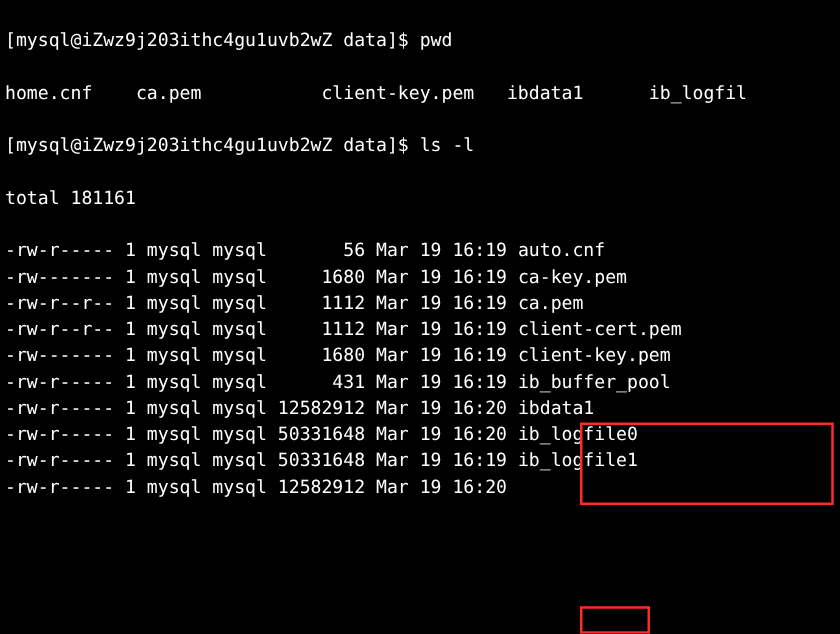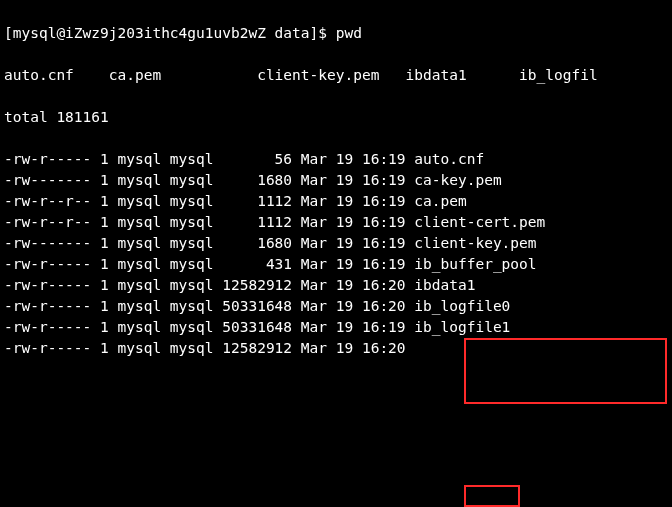--- a/index.html
+++ b/index.html
@@ -27,18 +27,19 @@
     box-sizing: border-box;
   }
   .box1 { left: 464px; top: 338px; width: 203px; height: 66px; }
   .box2 { left: 464px; top: 485px; width: 56px; height: 22px; }
 </style>
 </head>
 <body>
 
 <div class="terminal">
 <div class="line"><span>[mysql@iZwz9j203ithc4gu1uvb2wZ data]$ </span><span>pwd</span></div>
-<div class="line">auto.cnf    ca.pem           client-key.pem   ibdata1      ib_logfil</div>
+<div class="line">home.cnf    ca.pem           client-key.pem   ibdata1      ib_logfil</div>
+<div class="line"><span>[mysql@iZwz9j203ithc4gu1uvb2wZ data]$ </span><span>ls -l</span></div>
 <div class="line">total 181161</div>
 <div id="listing"><div class="line">-rw-r----- 1 mysql mysql       56 Mar 19 16:19 <span>auto.cnf</span></div><div class="line">-rw------- 1 mysql mysql     1680 Mar 19 16:19 <span>ca-key.pem</span></div><div class="line">-rw-r--r-- 1 mysql mysql     1112 Mar 19 16:19 <span>ca.pem</span></div><div class="line">-rw-r--r-- 1 mysql mysql     1112 Mar 19 16:19 <span>client-cert.pem</span></div><div class="line">-rw------- 1 mysql mysql     1680 Mar 19 16:19 <span>client-key.pem</span></div><div class="line">-rw-r----- 1 mysql mysql      431 Mar 19 16:19 <span>ib_buffer_pool</span></div><div class="line">-rw-r----- 1 mysql mysql 12582912 Mar 19 16:20 <span>ibdata1</span></div><div class="line">-rw-r----- 1 mysql mysql 50331648 Mar 19 16:20 <span>ib_logfile0</span></div><div class="line">-rw-r----- 1 mysql mysql 50331648 Mar 19 16:19 <span>ib_logfile1</span></div><div class="line">-rw-r----- 1 mysql mysql 12582912 Mar 19 16:20 </div></div>
 <div class="box box1"></div>
 <div class="box box2"></div>
 </div>
 
 </body></html>

